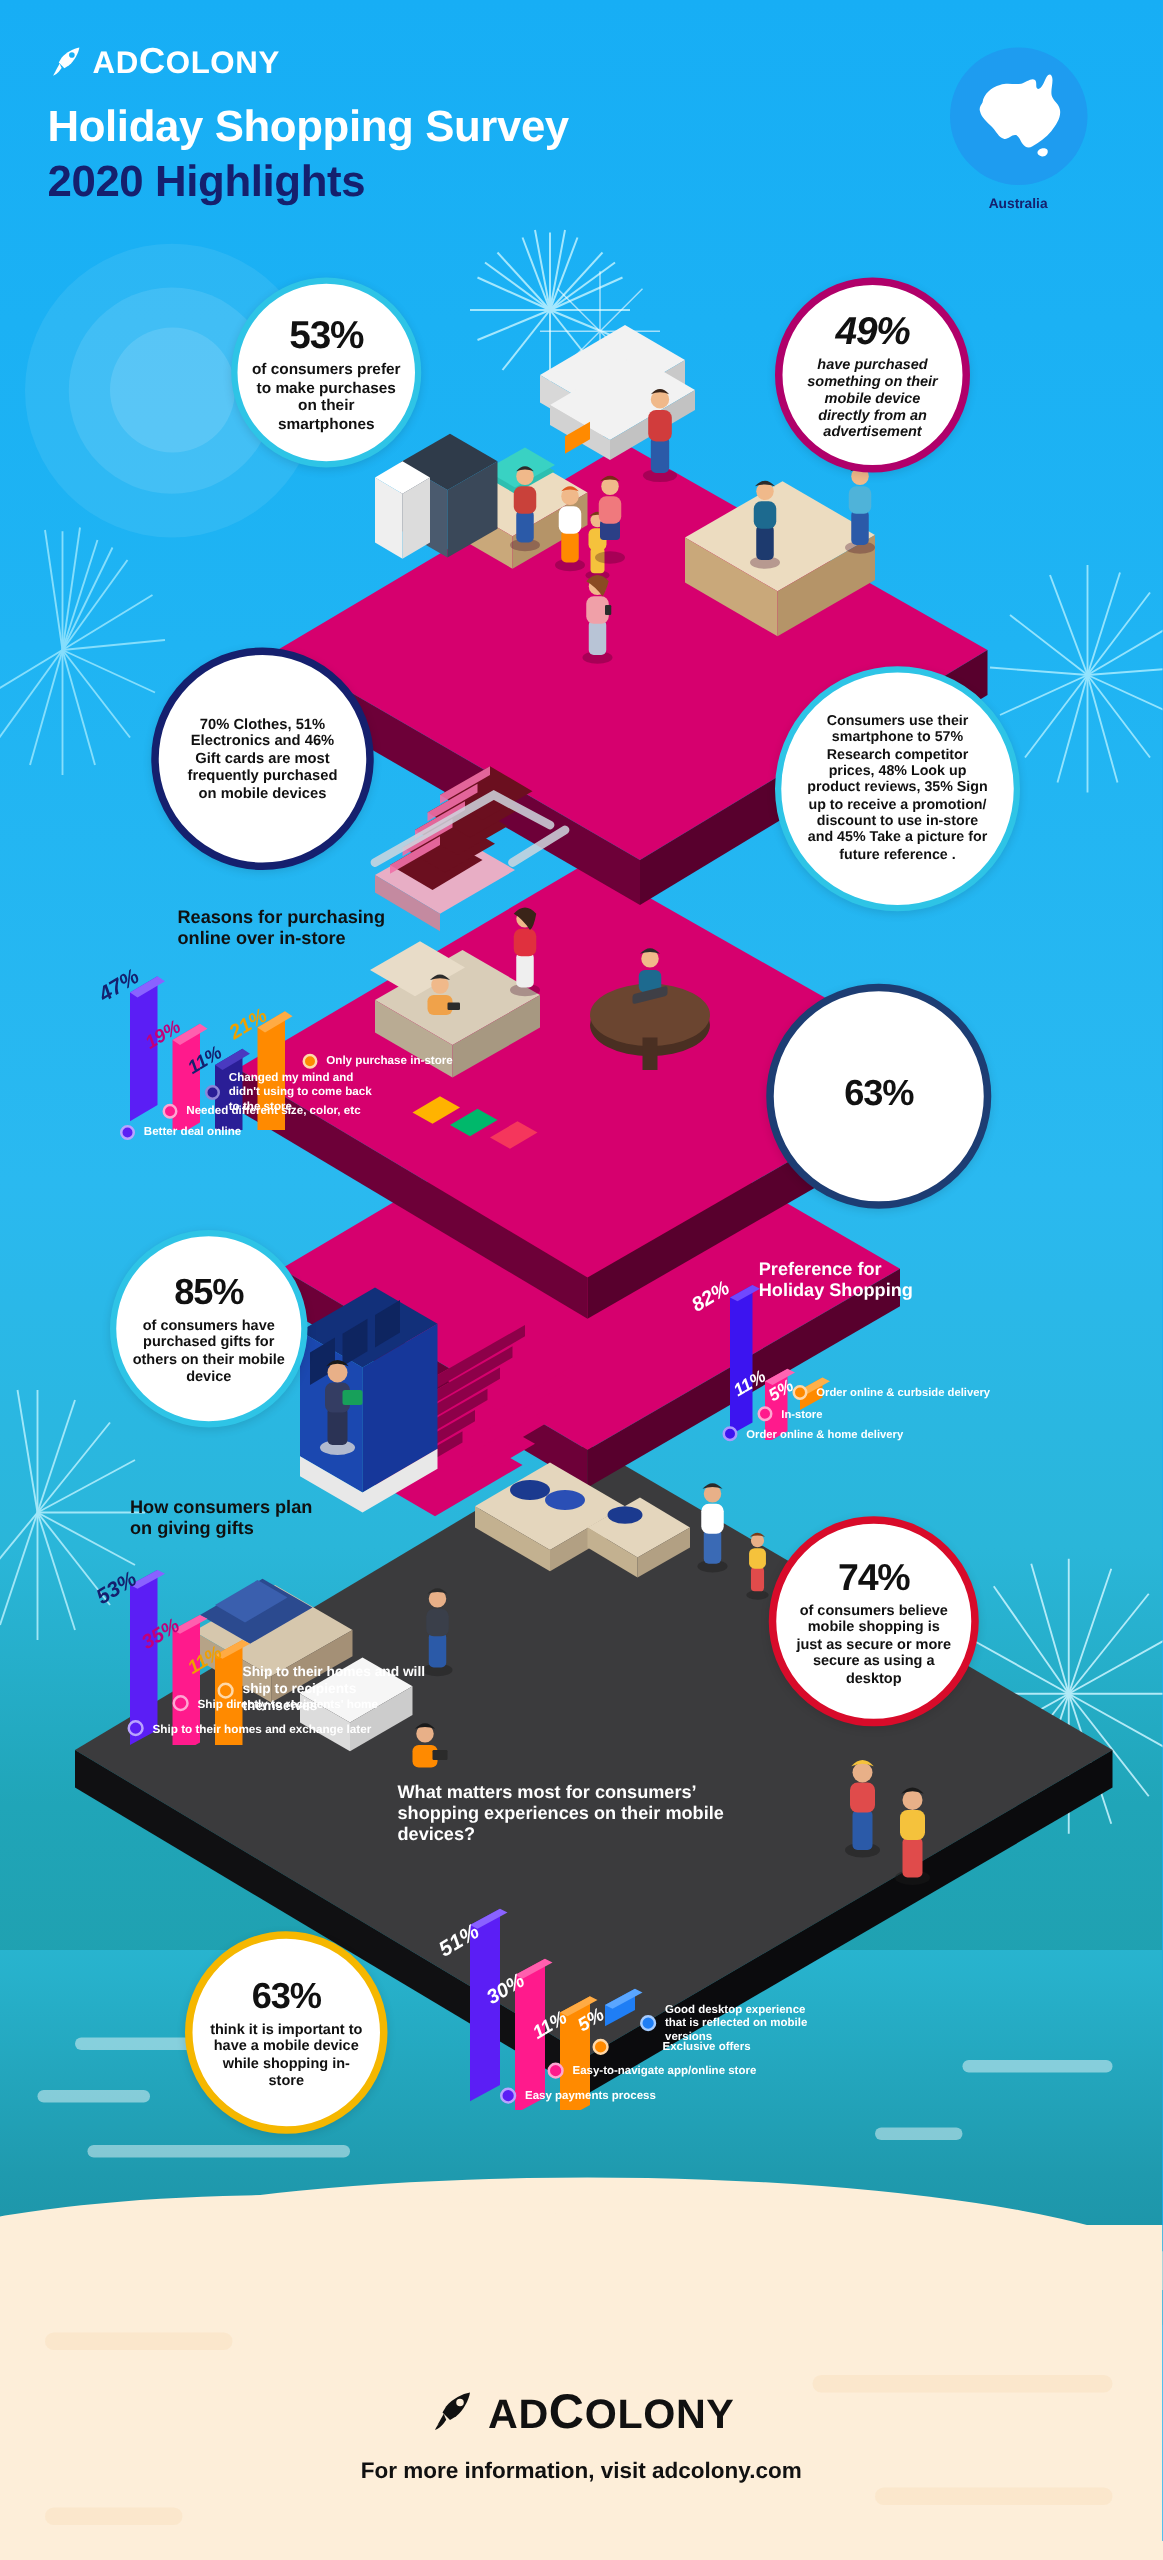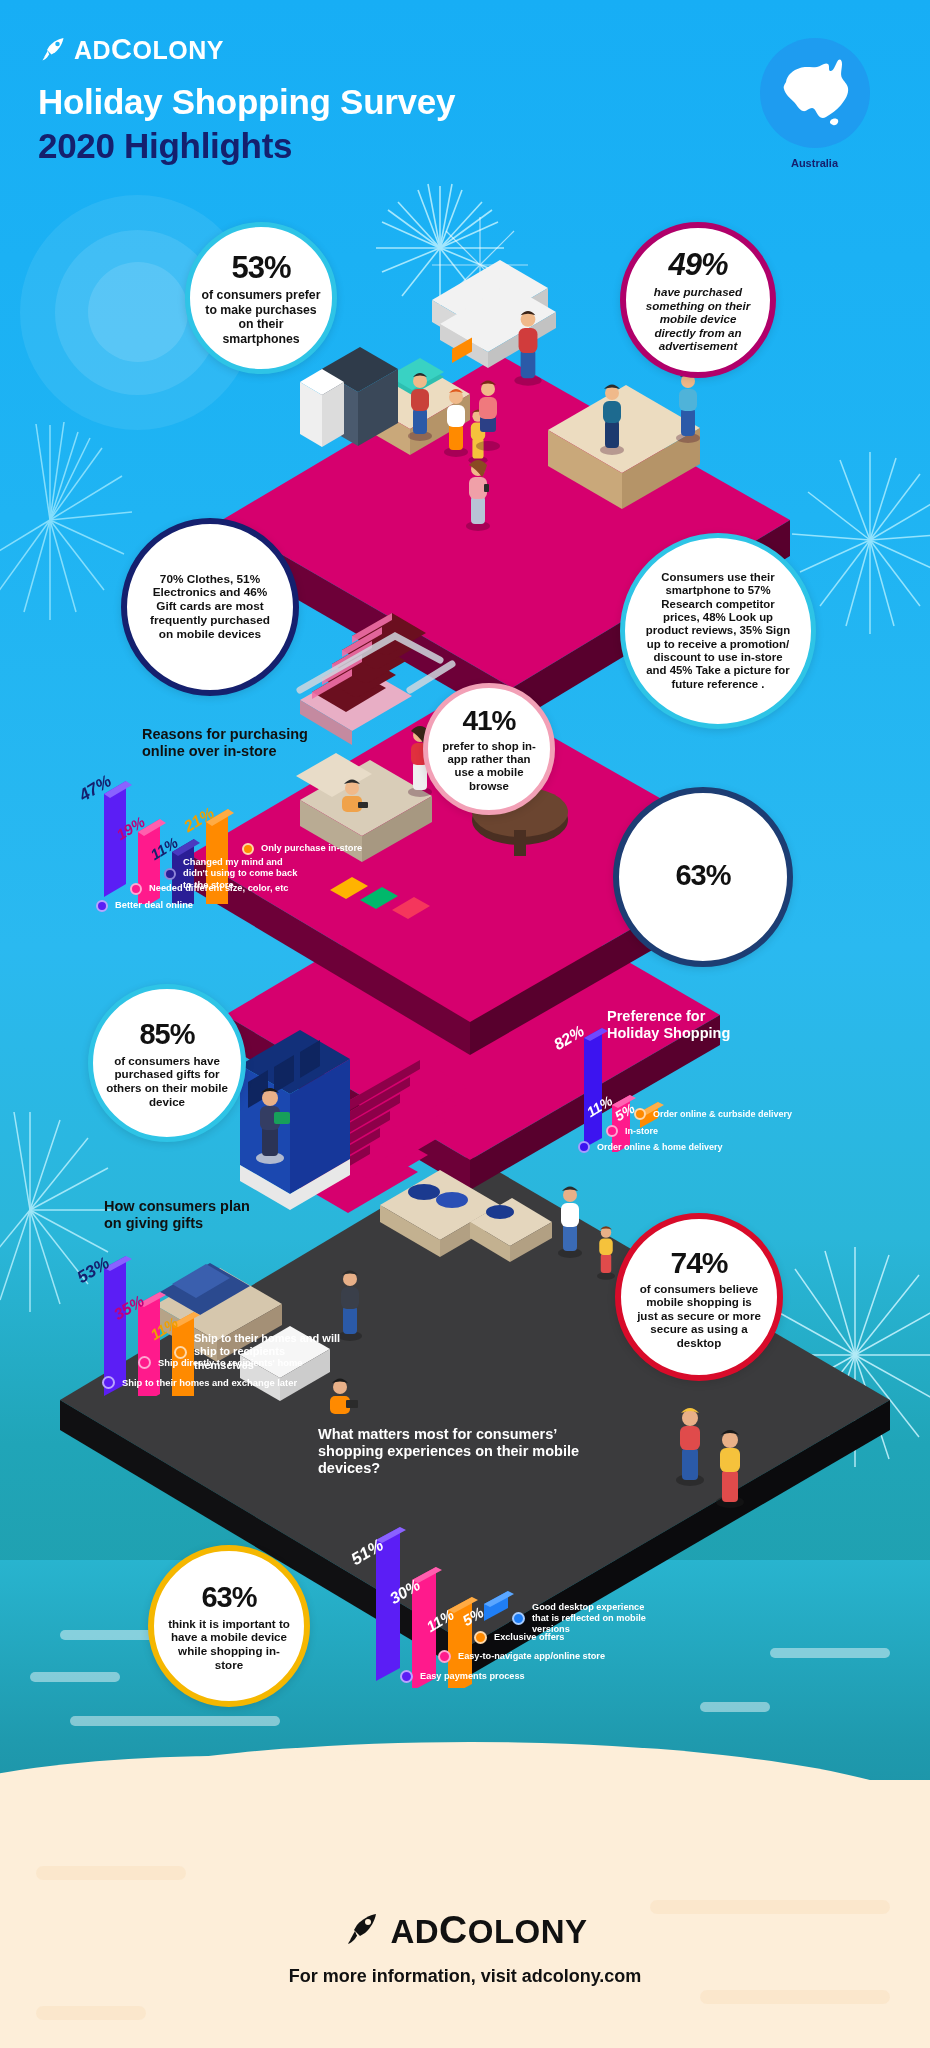--- a/index.html
+++ b/index.html
@@ -555,24 +555,20 @@
   </div>
 
   <div class="bub" style="left:121px;top:518px;width:178px;height:178px;border:6px solid #15206e;">
     <div class="txt" style="font-size:11.8px;padding:0 6px;">70% Clothes, 51% Electronics and 46% Gift cards are most frequently purchased on mobile devices</div>
   </div>
 
   <div class="bub" style="left:620px;top:533px;width:196px;height:196px;border:5px solid #2ec4e6;">
     <div class="txt" style="font-size:11.4px;padding:0 7px;">Consumers use their smartphone to 57% Research competitor prices, 48% Look up product reviews, 35% Sign up to receive a promotion/ discount to use in-store and 45% Take a picture for future reference .</div>
   </div>
 
-  <div class="bub" style="left:423px;top:683px;width:132px;height:132px;border:5px solid #f2a0b6;">
-    <div class="num" style="font-size:28px;margin-bottom:2px;">41%</div>
-    <div class="txt" style="font-size:11.4px;">prefer to shop in-app rather than use a mobile browse</div>
-  </div>
 
   <div class="bub" style="left:613px;top:787px;width:180px;height:180px;border:6px solid #1d3d73;">
     <div class="num" style="font-size:29px;margin-bottom:2px;">63%</div>
   </div>
 
   <div class="bub" style="left:88px;top:984px;width:158px;height:158px;border:5px solid #2ec4e6;">
     <div class="num" style="font-size:29px;margin-bottom:2px;">85%</div>
     <div class="txt" style="font-size:11.6px;">of consumers have purchased gifts for others on their mobile device</div>
   </div>
 
@@ -729,21 +725,21 @@
     <div class="barlabel" style="left:82px;top:164px;font-size:16px;color:#ffffff;">30%</div>
     <div class="barlabel" style="left:118px;top:192px;font-size:15px;color:#ffffff;">11%</div>
     <div class="barlabel" style="left:154px;top:186px;font-size:15px;color:#ffffff;">5%</div>
 
     <div class="legend-row" style="left:198px;top:176px;align-items:center;">
       <span class="dot" style="width:13px;height:13px;background:#1f7ef5;border:2px solid #a6ccff;"></span>
       <span class="legend-txt" style="font-size:9.2px;color:#fff;white-space:normal;width:120px;">Good desktop experience that is reflected on mobile versions</span>
     </div>
     <div class="legend-row" style="left:160px;top:205px;">
       <span class="dot" style="width:13px;height:13px;background:#ff8a00;border:2px solid #ffd8a8;"></span>
-      <span class="legend-txt" style="font-size:9.2px;color:#fff;">Exclusive offers</span>
+      <span class="legend-txt" style="font-size:9.2px;color:#fff;margin-left:36px;">Exclusive offers</span>
     </div>
     <div class="legend-row" style="left:124px;top:224px;">
       <span class="dot" style="width:13px;height:13px;background:#ff1a8c;border:2px solid #ffa6d2;"></span>
       <span class="legend-txt" style="font-size:9.2px;color:#fff;">Easy-to-navigate app/online store</span>
     </div>
     <div class="legend-row" style="left:86px;top:244px;">
       <span class="dot" style="width:13px;height:13px;background:#5b1ef5;border:2px solid #b9a3ff;"></span>
       <span class="legend-txt" style="font-size:9.2px;color:#fff;">Easy payments process</span>
     </div>
   </div>

